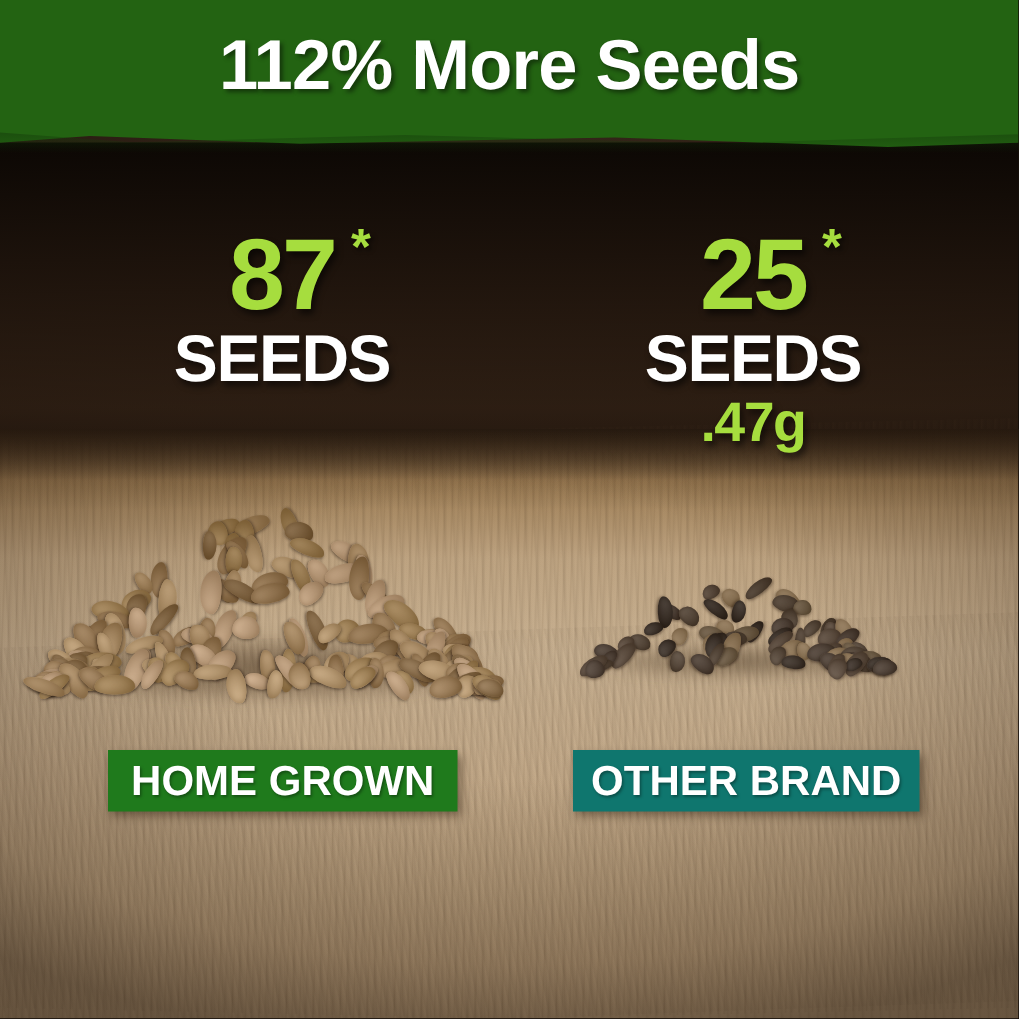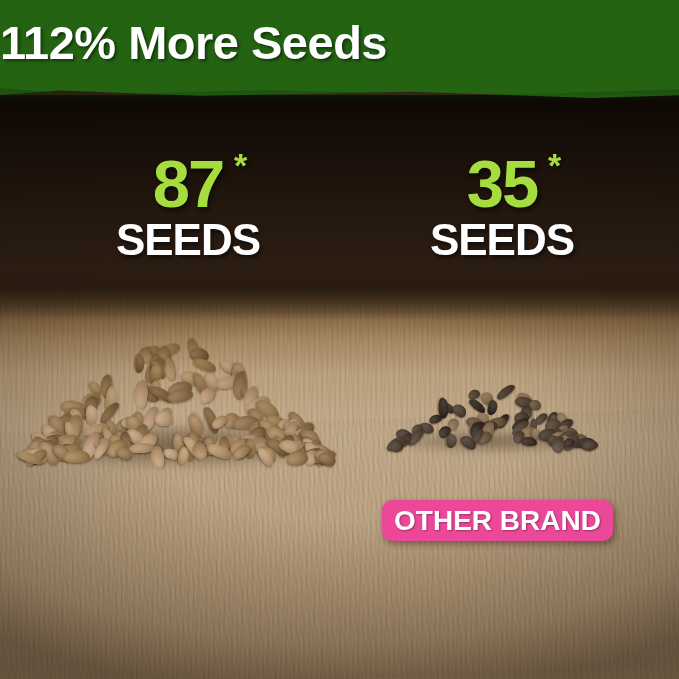--- a/index.html
+++ b/index.html
@@ -117,20 +117,21 @@
     position: absolute;
     left: -10px; top: 86px;
     width: 700px; height: 16px;
     background: linear-gradient(180deg, rgba(20,58,10,0.6), rgba(0,0,0,0));
     clip-path: polygon(0 10%, 14% 55%, 40% 25%, 70% 60%, 100% 20%, 100% 100%, 0 100%);
   }
   .headline {
     position: absolute;
     left: 0; top: 17px;
     width: 679px;
+    text-align: center;
     color: #ffffff;
     font-size: 47px;
     font-weight: 700;
     letter-spacing: -0.5px;
     line-height: 1.1;
     text-shadow: 2px 2px 3px rgba(0,0,0,0.45);
     white-space: nowrap;
   }
 
   
@@ -214,22 +215,21 @@
     text-shadow: 1px 1px 2px rgba(0,0,0,0.35);
   }
   #badge-home {
     left: 72px; top: 500px;
     width: 233px; height: 41px;
     background: #1f7a1c;
   }
   #badge-other {
     left: 382px; top: 500px;
     width: 231px; height: 41px;
-    background: #ec4899;
-    border-radius: 10px;
+    background: #0f766e;
   }
 </style>
 </head>
 <body>
 
 <div id="stage">
 
   <div class="bg-wall"></div>
   <div class="bg-floor"></div>
   <div class="floor-grain"></div>
@@ -493,23 +493,27 @@
   <div class="stat-col left">
     <div class="stat-count">
       <span>87</span>
       <span class="stat-star">*</span>
     </div>
     <div class="stat-label">SEEDS</div>
   </div>
 
   <div class="stat-col right">
     <div class="stat-count">
-      <span>35</span>
+      <span>25</span>
       <span class="stat-star">*</span>
     </div>
     <div class="stat-label">SEEDS</div>
+    <div class="stat-weight">.47g</div>
   </div>
 
+  <div class="badge" id="badge-home">
+    <span>HOME GROWN</span>
+  </div>
   <div class="badge" id="badge-other">
     <span>OTHER BRAND</span>
   </div>
 
 </div>
 
 </body></html>

